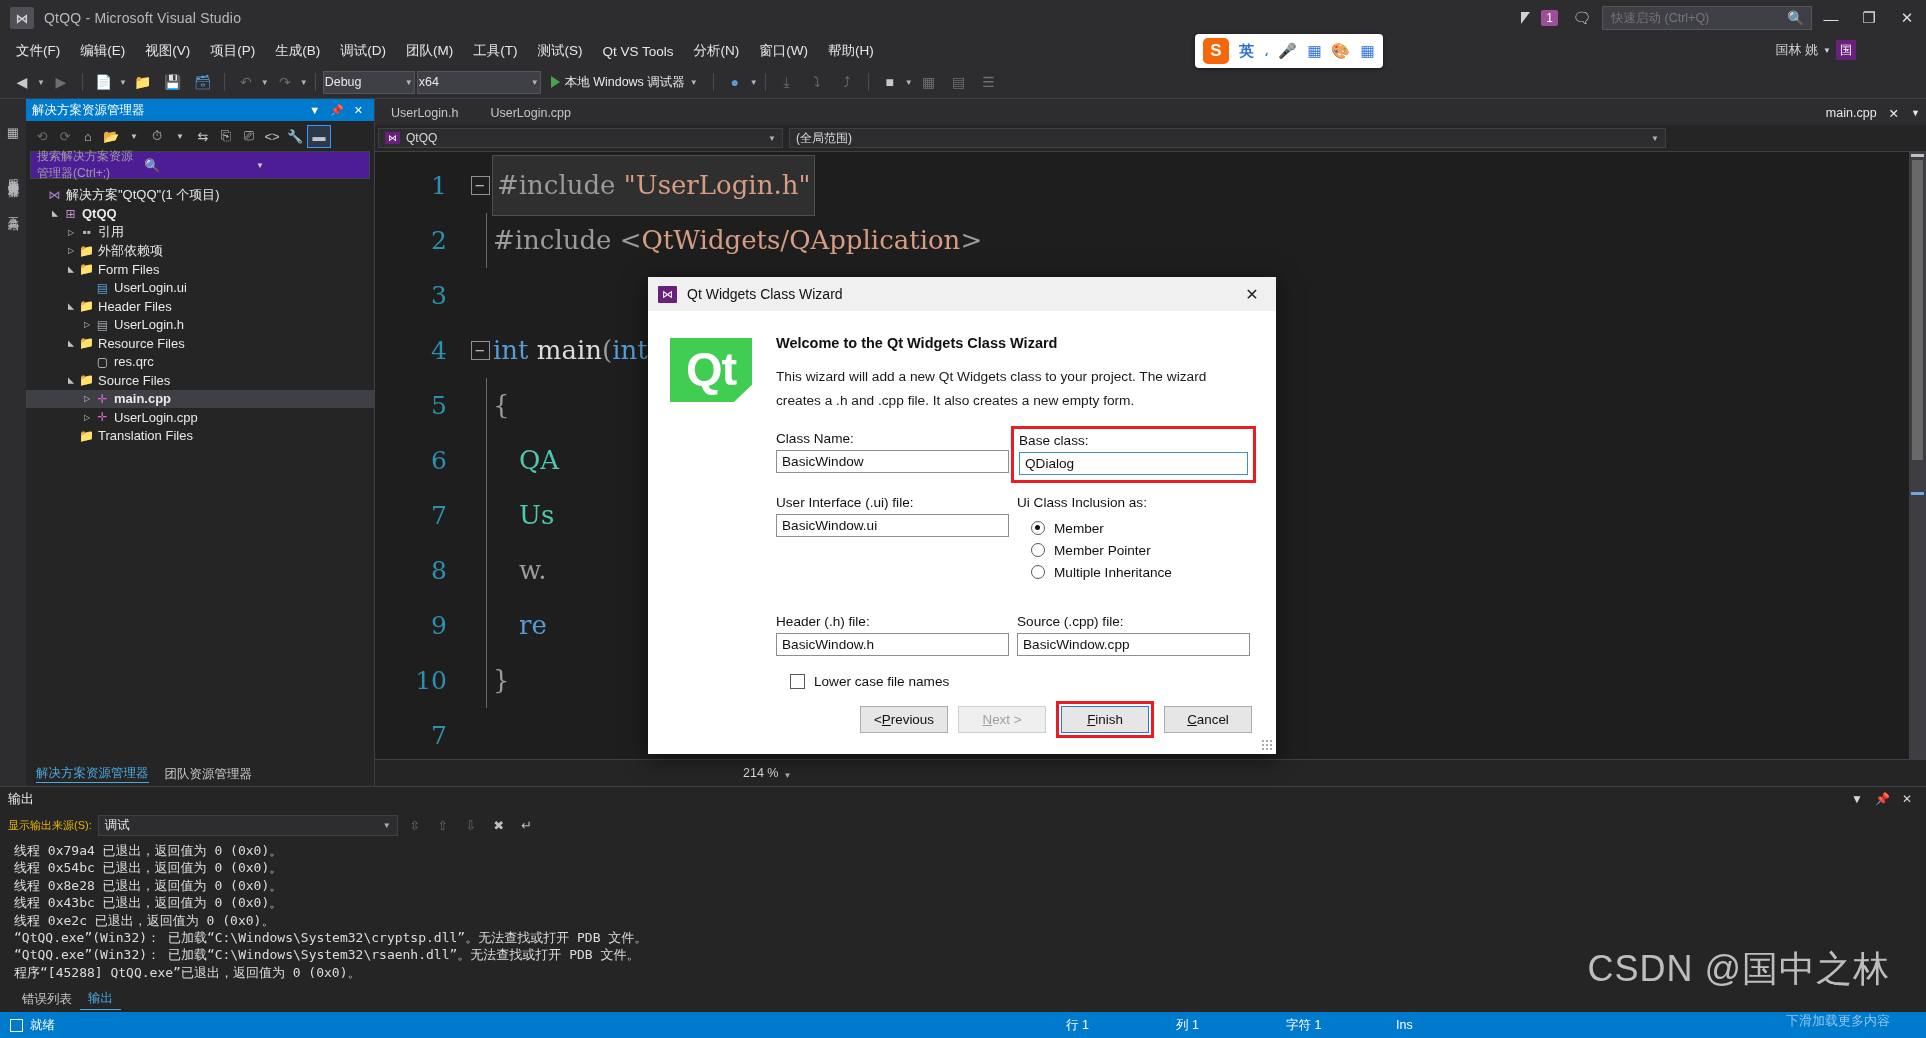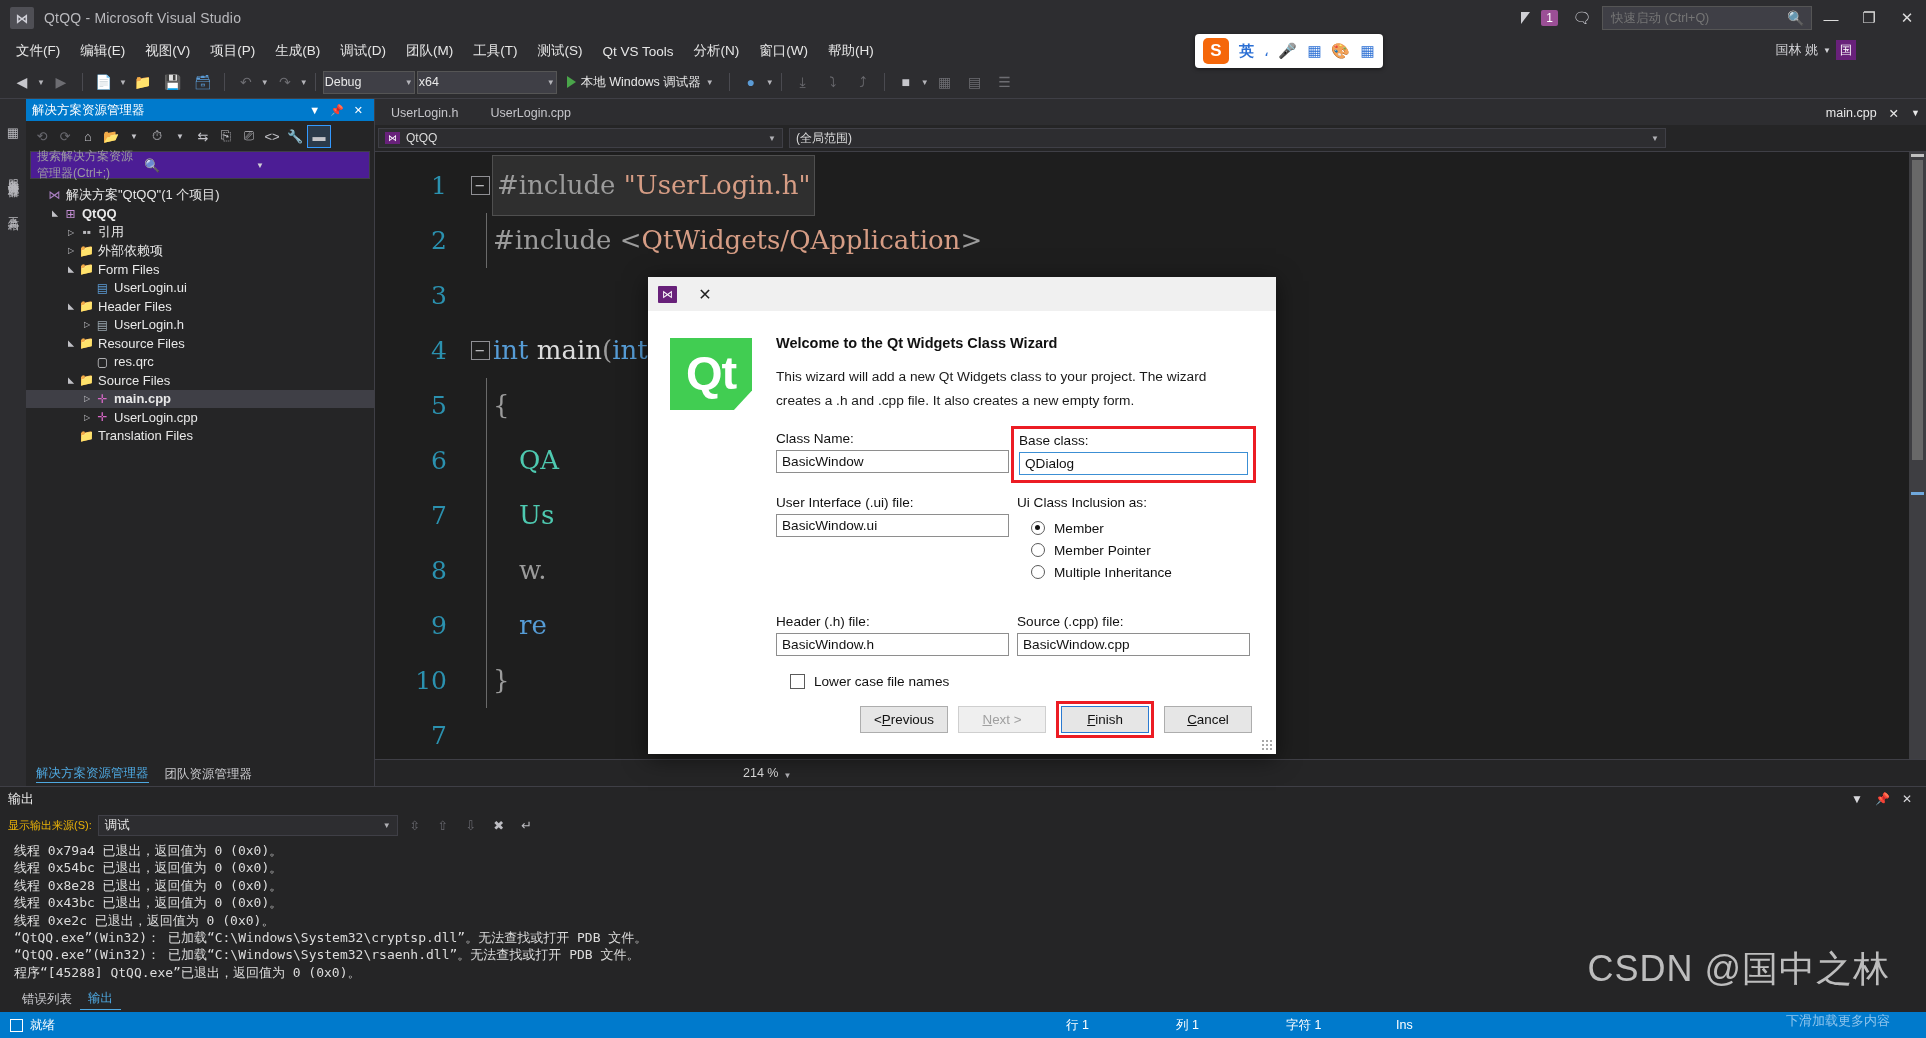--- a/index.html
+++ b/index.html
@@ -132,21 +132,21 @@
   .sb-right .c{width:110px;}
   .dlg{position:absolute;left:648px;top:277px;width:628px;height:477px;background:#f0f0f0;
        box-shadow:0 4px 22px rgba(0,0,0,.55);display:flex;flex-direction:column;
        font-family:"Liberation Sans",sans-serif;color:#000;}
   .dlg-bar{height:34px;background:#f0f0f0;display:flex;align-items:center;padding:0 6px 0 10px;flex:0 0 34px;}
   .dlg-ico{width:19px;height:17px;background:#68217a;color:#fff;font-size:11px;display:flex;align-items:center;justify-content:center;
            margin-right:10px;border-radius:1px;}
   .dlg-title{font-size:14px;color:#111;flex:1;}
   .dlg-x{width:36px;height:26px;display:flex;align-items:center;justify-content:center;font-size:16px;color:#222;}
   .dlg-body{flex:1;background:#fff;display:flex;padding:20px 26px 0 22px;position:relative;}
-  .qt-logo{width:82px;height:72px;flex:0 0 82px;margin-top:7px;margin-right:24px;
+  .qt-logo{width:82px;height:64px;flex:0 0 82px;margin-top:7px;margin-right:24px;
            background:#41cd52;clip-path:polygon(0 0,100% 0,100% 73%,78% 100%,0 100%);
            color:#fff;font-size:47px;font-weight:bold;display:flex;align-items:center;justify-content:center;
            letter-spacing:-1px;padding-bottom:4px;box-sizing:border-box;}
   .dlg-right{flex:1;min-width:0;}
   .welcome{font-size:14.5px;font-weight:bold;color:#111;margin:4px 0 14px 0;}
   .desc{font-size:13.7px;color:#1a1a1a;line-height:24px;margin-bottom:18px;}
   .grid{display:flex;gap:8px;}
   .col{flex:1;min-width:0;}
   .flabel{font-size:13.6px;color:#111;margin-bottom:4px;display:block;}
   .ftext{width:100%;height:23px;border:1px solid #8e8e8e;background:#fff;box-sizing:border-box;
@@ -245,21 +245,21 @@
     <div class="tsep"></div>
     <div class="tbtn dim">↶</div>
     <div class="tcaret">▼</div>
     <div class="tbtn dim">↷</div>
     <div class="tcaret">▼</div>
     <div class="tsep"></div>
     <div class="combo" style="width:92px">
       <span class="cv">Debug</span>
       <span class="ca">▼</span>
     </div>
-    <div class="combo" style="width:140px">
+    <div class="combo" style="width:124px">
       <span class="cv">x64</span>
       <span class="ca">▼</span>
     </div>
     <div class="runbtn">
       <span class="tri"></span>
       <span>本地 Windows 调试器</span>
       <span class="ca" style="font-size:8px;color:#b4b4b9">▼</span>
     </div>
     <div class="tsep"></div>
     <div class="tbtn" style="color:#5b9bd5;">●</div>
@@ -543,20 +543,21 @@
       <span class="c">字符 1</span>
       <span class="c">Ins</span>
       <span style="width:420px"></span>
     </span>
   </div>
 </div>
 
 <div class="dlg">
   <div class="dlg-bar">
     <span class="dlg-ico">⋈</span>
+    <span class="dlg-title">Qt Widgets Class Wizard</span>
     <span class="dlg-x">✕</span>
   </div>
 
   <div class="dlg-body">
     <div class="qt-logo">Qt</div>
 
     <div class="dlg-right">
       <div class="welcome">Welcome to the Qt Widgets Class Wizard</div>
       <div class="desc">This wizard will add a new Qt Widgets class to your project. The wizard creates a .h and .cpp file. It also creates a new empty form.</div>
 

